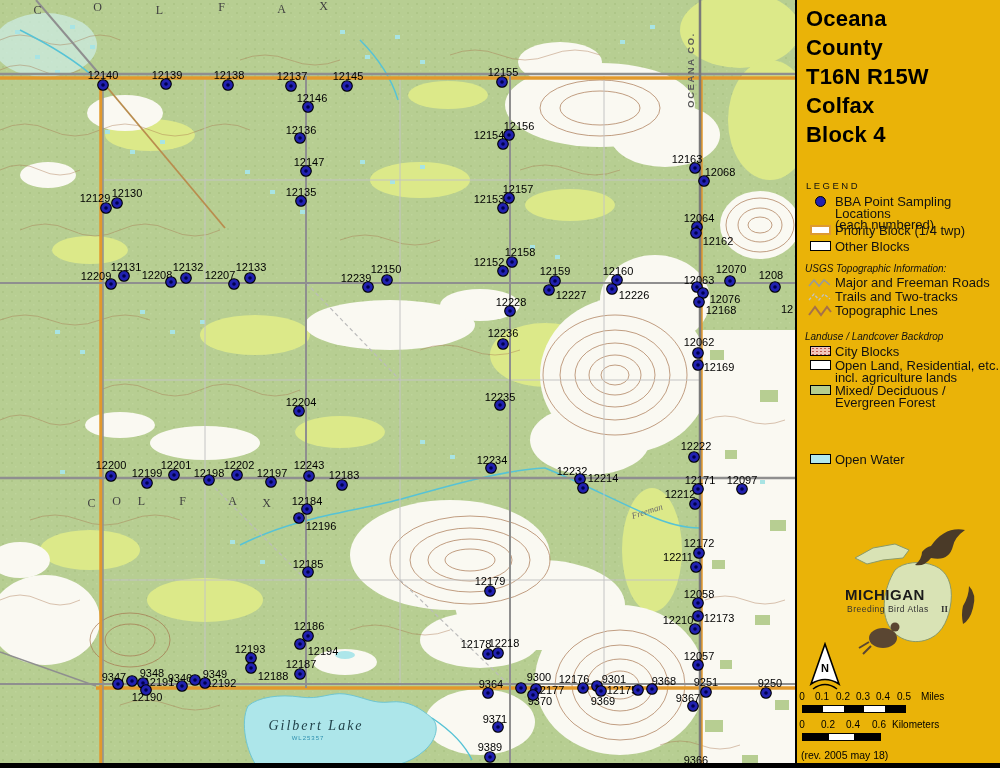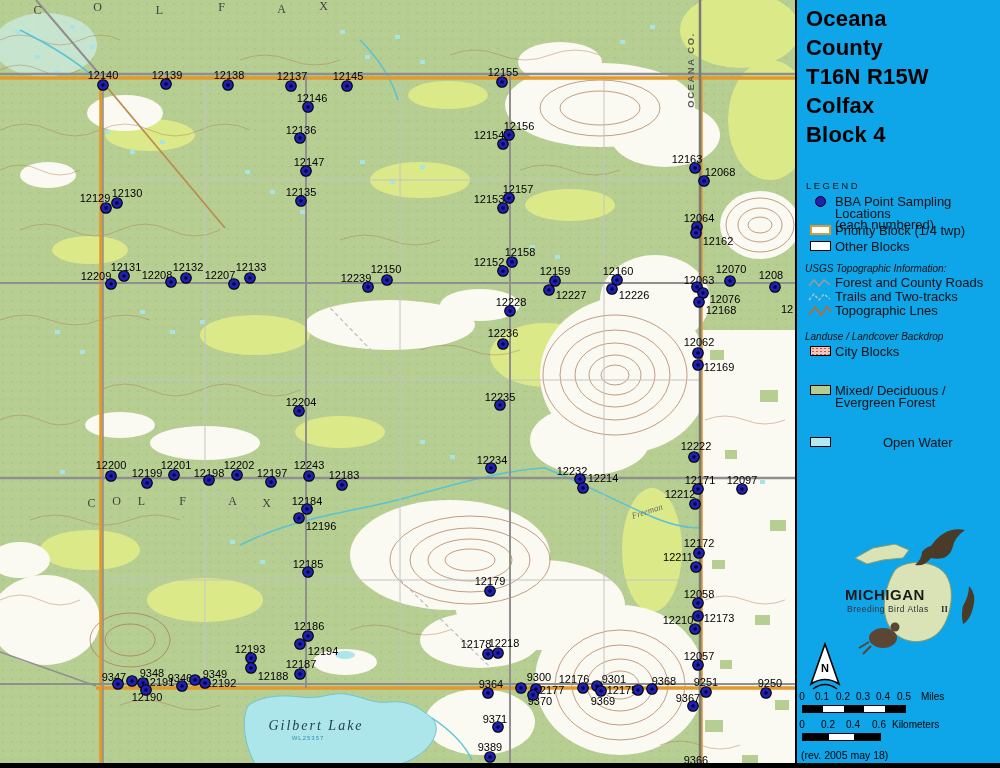--- a/index.html
+++ b/index.html
@@ -12,21 +12,21 @@
   .pdot{fill:#2121b0;stroke:#000;stroke-width:1.1;}
   .pdot-core{fill:#00004d;}
   .twp{font:12px "Liberation Serif",serif;fill:#3f3f3f;letter-spacing:1px;}
   .county{font:bold 9.5px "Liberation Sans",sans-serif;fill:#5a5a5a;letter-spacing:1.5px;}
   .lake{font:italic 14px "Liberation Serif",serif;fill:#21424a;letter-spacing:2px;}
   .lakesub{font:6px "Liberation Sans",sans-serif;fill:#2d8fae;letter-spacing:1px;}
   .stream{font:italic 9px "Liberation Serif",serif;fill:#6a6a6a;}
   .ct path,.ct ellipse{fill:none;stroke:#a5714a;stroke-width:.8;opacity:.85;}
   .ct2 path,.ct2 ellipse{fill:none;stroke:#a5714a;stroke-width:.7;opacity:.6;}
   
-  .panel{position:absolute;left:795px;top:0;width:205px;height:768px;background:#0ea5e9;
+  .panel{position:absolute;left:795px;top:0;width:205px;height:768px;background:#eab308;
          border-left:2px solid #000;box-sizing:border-box;}
   .title{position:absolute;left:9px;top:4px;font-size:22px;font-weight:bold;line-height:29px;color:#000;letter-spacing:.2px;}
   .legend-head{position:absolute;left:9px;top:180px;font-size:9.5px;letter-spacing:2.5px;color:#111;}
   .li{position:absolute;left:8px;display:flex;align-items:flex-start;font-size:13px;line-height:11.5px;color:#111;}
   .li .ic{width:30px;flex:0 0 30px;display:flex;justify-content:center;padding-top:0px;}
   .sw{width:21px;height:10px;background:#fff;border:1px solid #000;box-sizing:border-box;}
   .sw.priority{border:2px solid #dd9a33;}
   .sw.city{background-color:#f2c6bd;background-image:radial-gradient(#c05a50 .8px, transparent .9px);background-size:4px 3px;}
   .sw.mixed{background:#b5cd8e;}
   .sw.woody{background:#dcec80;}
@@ -614,21 +614,21 @@
     </div>
 
     <div class="sec-head" style="top:263px;">USGS Topographic Information:</div>
 
     <div class="li" style="top:277px;">
       <span class="ic">
           <svg width="24" height="12">
             <polyline points="1,9 6,3 11,9 16,3 22,8" fill="none" stroke="#9a9a9a" stroke-width="1.6"></polyline>
           </svg>
         </span>
-      <span>Forest and County Roads</span>
+      <span>Major and Freeman Roads</span>
     </div>
     <div class="li" style="top:291px;">
       <span class="ic">
           <svg width="24" height="12">
             <polyline points="1,9 6,3 11,9 16,3 22,8" fill="none" stroke="#c2c2c2" stroke-width="1.4" stroke-dasharray="3 2"></polyline>
           </svg>
         </span>
       <span>Trails and Two-tracks</span>
     </div>
     <div class="li" style="top:305px;">
@@ -640,31 +640,40 @@
       <span>Topographic Lnes</span>
     </div>
 
     <div class="sec-head" style="top:331px;">Landuse / Landcover Backdrop</div>
 
     <div class="li" style="top:346px;">
       <span class="ic">
           <span class="sw city"></span>
         </span>
       <span>City Blocks</span>
+    </div>
+    <div class="li" style="top:360px;">
+      <span class="ic">
+          <span class="sw"></span>
+        </span>
+      <span>
+        <span>Open Land, Residential, etc.</span><br>
+        <span>incl. agriculture lands</span>
+      </span>
     </div>
     <div class="li" style="top:385px;">
       <span class="ic">
           <span class="sw mixed"></span>
         </span>
       <span>
         <span>Mixed/ Deciduous /</span><br>
         <span>Evergreen Forest</span>
       </span>
     </div>
-    <div class="li" style="top:437px;gap:48px;">
+    <div class="li" style="top:454px;">
       <span class="ic">
           <span class="sw water"></span>
         </span>
       <span>Open Water</span>
     </div>
 
     <div class="logo">
       <svg width="155" height="142" viewBox="0 0 155 142">
         <path d="M12,38 L30,28 L52,24 L66,30 L60,38 L40,40 L24,44 Z" fill="#d9e3b5" stroke="#8a9a6a" stroke-width="1"></path>
         <path d="M52,50 C60,42 78,40 92,46 C104,51 110,64 108,82 C106,98 100,112 88,118

